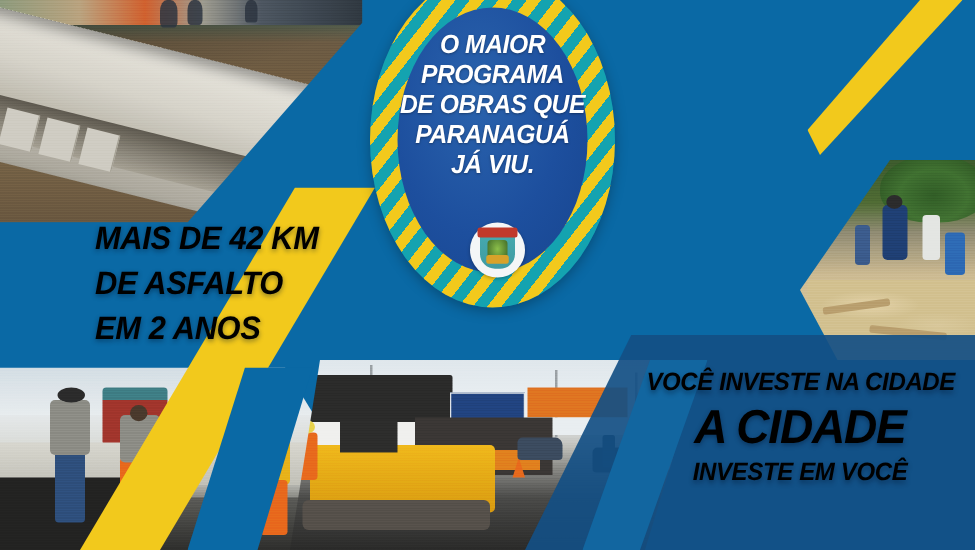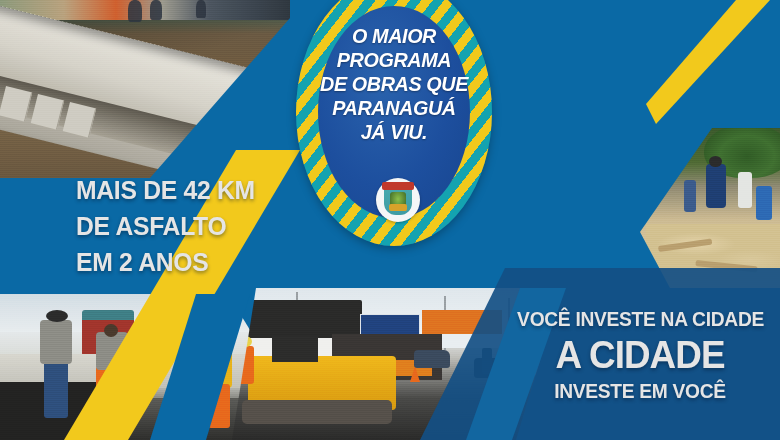--- a/index.html
+++ b/index.html
@@ -216,33 +216,33 @@
     background:radial-gradient(ellipse at 50% 40%,#8cbf4a,#4e7a2e 70%,#3d5f24 100%);
     border-radius:3px;
   }
   #emblem .crest-b{
     position:absolute;left:13px;top:26px;width:18px;height:7px;
     background:#d8a22a;border-radius:2px;
   }
 
   
   .headline{
-    position:absolute;color:#e5e5e5;font-weight:bold;
+    position:absolute;color:#000000;font-weight:bold;font-style:italic;
     letter-spacing:-0.3px;
     text-shadow:0 2px 4px rgba(0,20,45,.45);
     z-index:30;
   }
   #left-headline{
     left:76px;top:172px;width:250px;
     font-size:26px;line-height:36px;
   }
   #left-headline div{white-space:nowrap;transform:scaleX(.95);transform-origin:0 50%;}
 
   #right-headline{
-    left:512px;top:292px;width:256px;text-align:center;margin-top:13px;
+    left:512px;top:292px;width:256px;text-align:center;
   }
   #right-headline .l1,#right-headline .l3{
     font-size:20px;line-height:28px;white-space:nowrap;transform:scaleX(.96);
   }
   #right-headline .l2{
     font-size:38px;line-height:44px;white-space:nowrap;letter-spacing:-1px;transform:scaleX(.97);
   }
 
   
   .grain{

